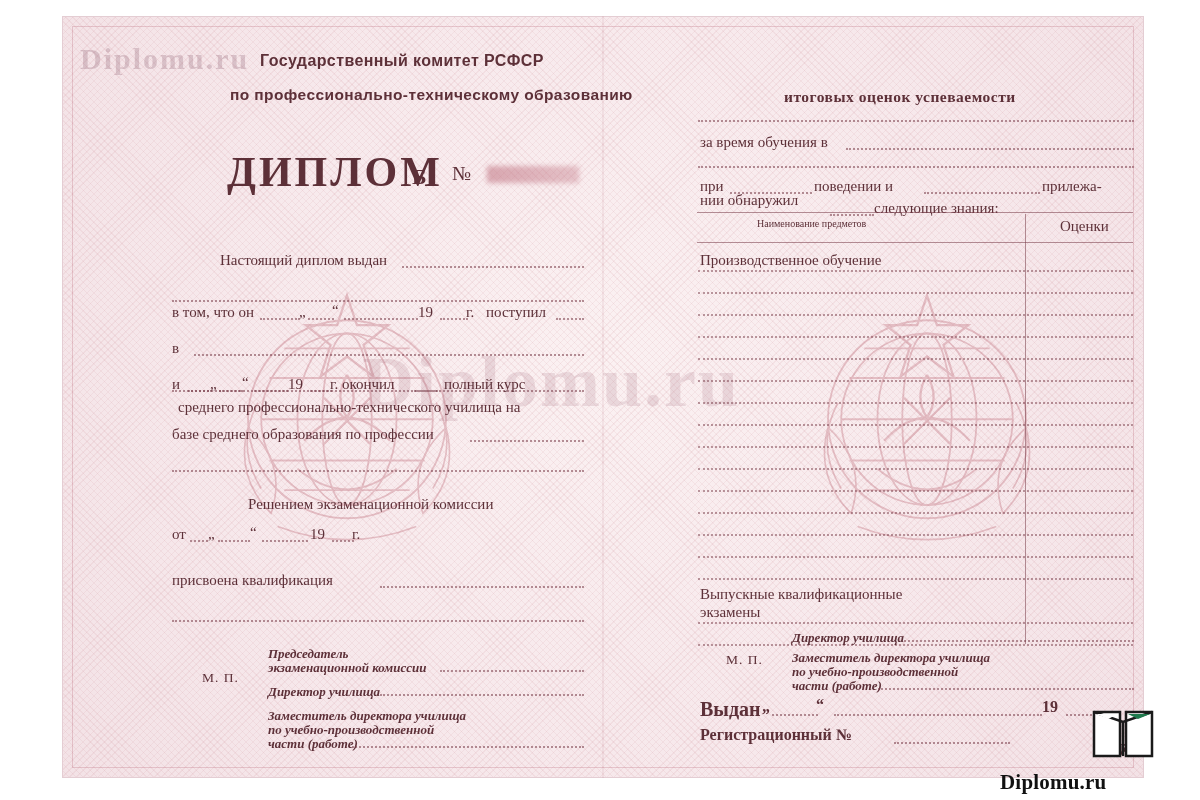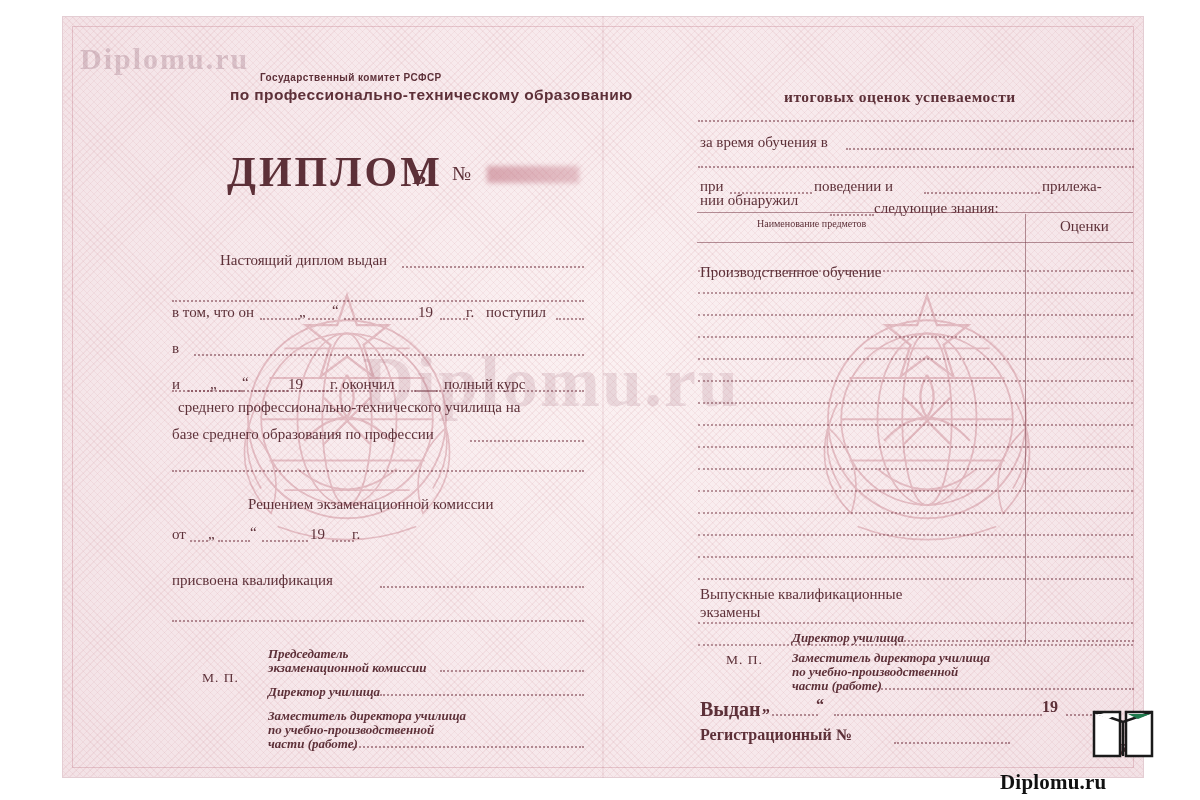--- a/index.html
+++ b/index.html
@@ -94,21 +94,21 @@
   .b       { font-weight: bold; }
 
   
   .dots {
     position: absolute;
     border-bottom: 2px dotted rgba(120,60,72,0.55);
     height: 0;
   }
 
   
-  #hdr1 { left: 198px; top: 56px;  font-size: 10px; letter-spacing: .4px; }
+  #hdr1 { left: 198px; top: 36px;  font-size: 16px; letter-spacing: .4px; }
   #hdr2 { left: 168px; top: 70px;  font-size: 15.5px; letter-spacing: .4px; }
 
   #diplom-word {
     left: 165px; top: 132px;
     font-size: 42px; letter-spacing: 3px;
     font-family: "Liberation Serif", serif;
   }
   #diplom-series {
     left: 350px; top: 148px;
     font-size: 22px;
@@ -154,21 +154,21 @@
   }
 
   .grade-row {
     position: absolute;
     left: 636px;
     width: 435px;
     border-bottom: 2px dotted rgba(120,60,72,0.5);
     height: 0;
   }
 
-  #prod-obuch { left: 638px; top: 248px; font-size: 15px; }
+  #prod-obuch { left: 638px; top: 236px; font-size: 15px; }
   #vyp-kval1  { left: 638px; top: 570px; font-size: 15px; }
   #vyp-kval2  { left: 638px; top: 588px; font-size: 15px; }
 
   
   .mp { font-size: 13.5px; letter-spacing: 1px; }
   .sig { font-style: italic; font-size: 13px; font-weight: bold; }
 
   
   #logo-book {
     position: absolute;

